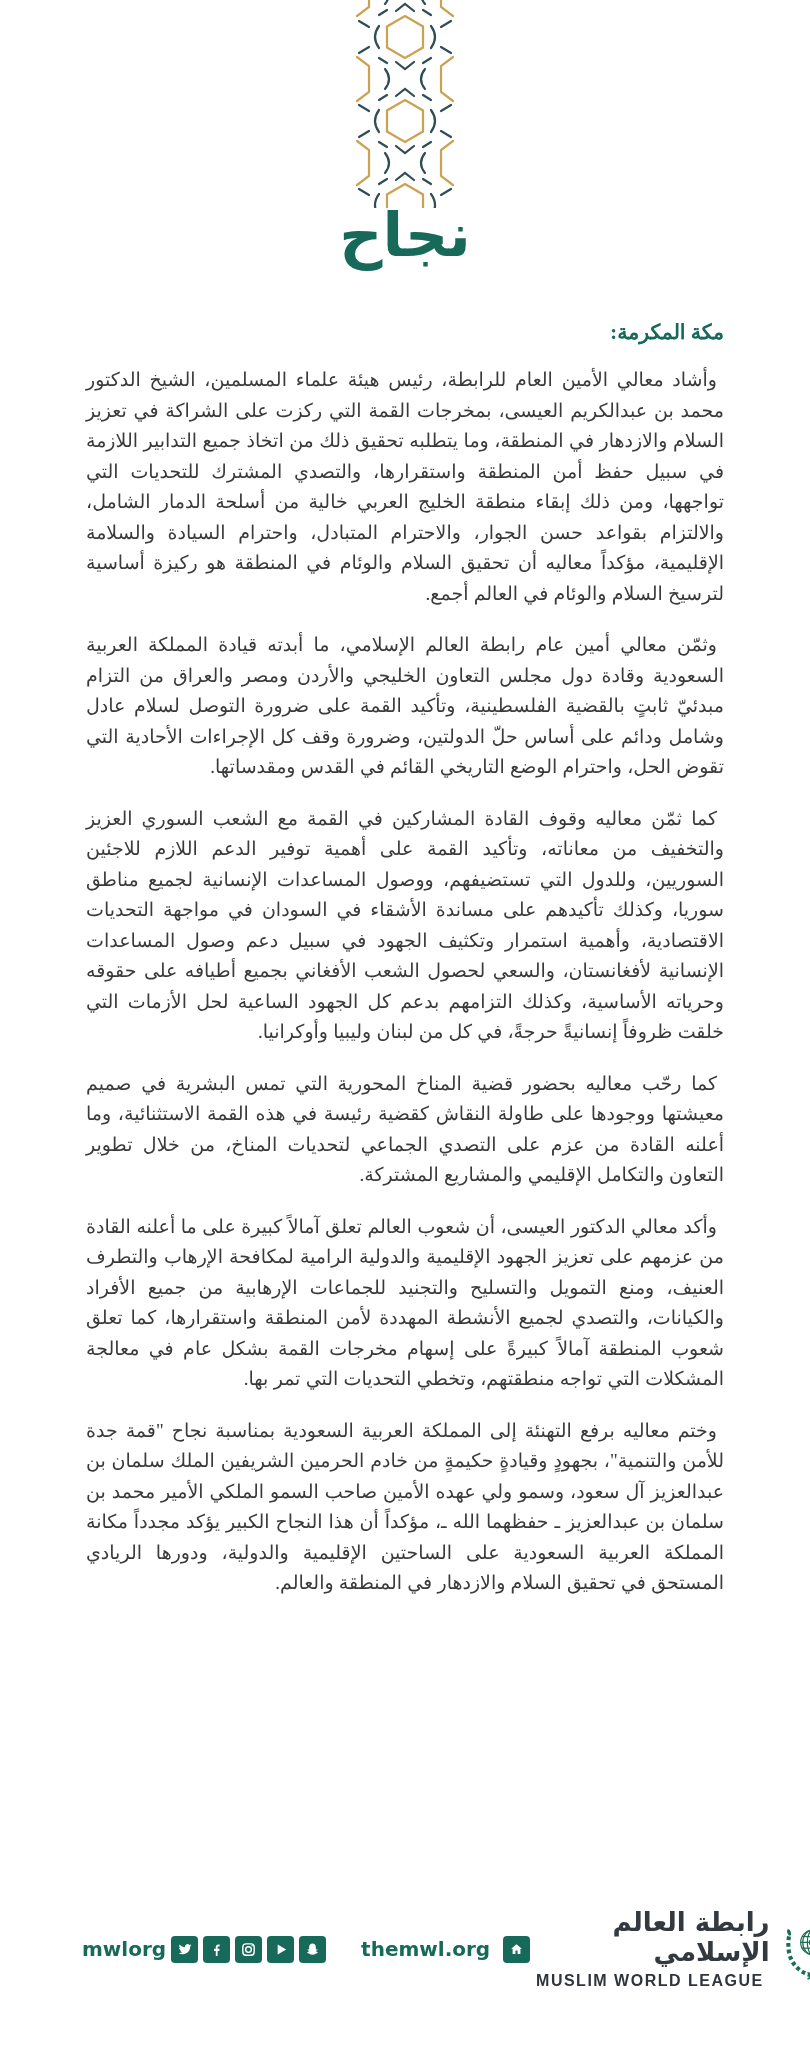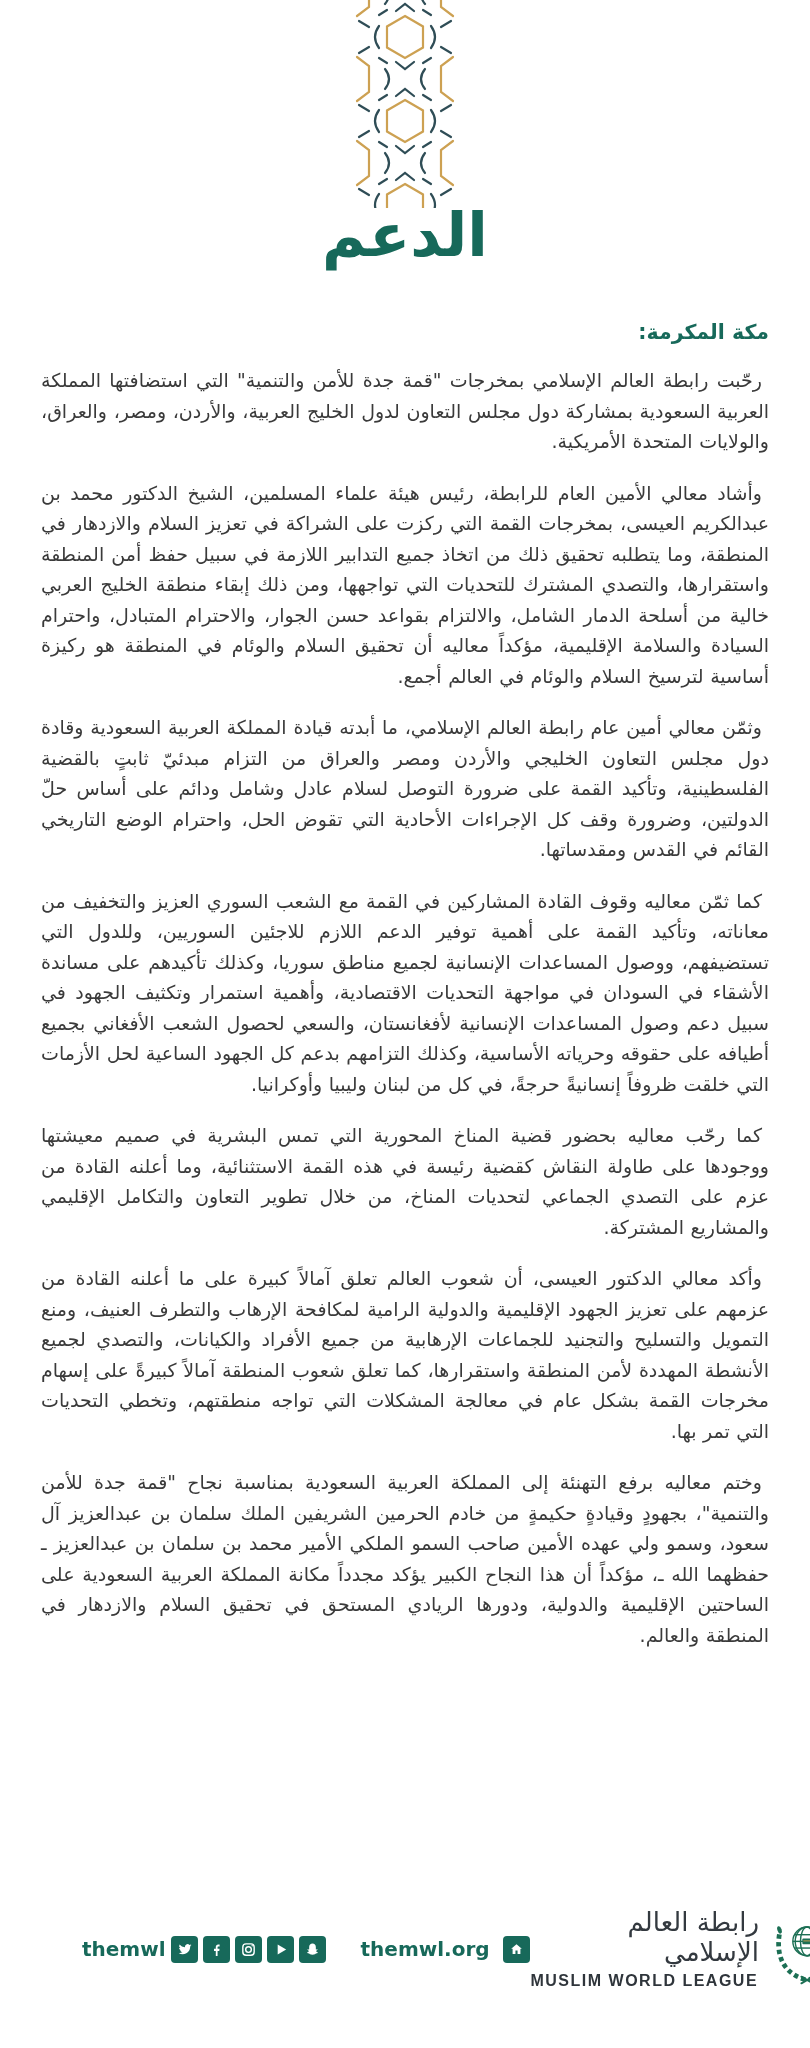--- a/index.html
+++ b/index.html
@@ -21,22 +21,23 @@
   h1.page-title {
     margin: -6px 0 0 0;
     text-align: center;
     font-size: 60px;
     line-height: 1.1;
     font-weight: bold;
     color: #17695a;
   }
   main {
     flex: 1 1 auto;
-    padding: 0 41px;
+    padding: 0 86px;
     direction: rtl;
+    font-family: Liberation Serif, serif;
   }
   .location {
     margin: 52px 0 0 0;
     color: #17695a;
     font-size: 20.5px;
     font-weight: 600;
     text-align: right;
   }
   .body-par {
     margin: 21px 0 0 0;
@@ -83,21 +84,21 @@
     direction: ltr;
   }
   .logo-text {
     display: flex;
     flex-direction: column;
     align-items: center;
   }
   .logo-ar {
     color: #33393f;
     font-size: 26px;
-    font-weight: normal;
+    font-weight: bold;
     line-height: 1.15;
     direction: rtl;
   }
   .logo-en {
     color: #2f353b;
     font-family: Liberation Sans, sans-serif;
     font-size: 16px;
     font-weight: bold;
     letter-spacing: 1.5px;
     margin-top: 4px;
@@ -134,36 +135,35 @@
     </defs>
     <use href="#xrow" transform="translate(0,-6)"></use>
     <use href="#hexrow" transform="translate(0,37)"></use>
     <use href="#xrow" transform="translate(0,79)"></use>
     <use href="#hexrow" transform="translate(0,121)"></use>
     <use href="#xrow" transform="translate(0,163)"></use>
     <use href="#hexrow" transform="translate(0,205)"></use>
   </svg>
 </div>
 
-<h1 class="page-title">الدعم</h1>
+<h1 class="page-title">نجاح</h1>
 
 <main>
   <p class="location">مكة المكرمة:</p>
-  <p class="body-par">رحّبت رابطة العالم الإسلامي بمخرجات "قمة جدة للأمن والتنمية" التي استضافتها المملكة العربية السعودية بمشاركة دول مجلس التعاون لدول الخليج العربية، والأردن، ومصر، والعراق، والولايات المتحدة الأمريكية.</p>
   <p class="body-par">وأشاد معالي الأمين العام للرابطة، رئيس هيئة علماء المسلمين، الشيخ الدكتور محمد بن عبدالكريم العيسى، بمخرجات القمة التي ركزت على الشراكة في تعزيز السلام والازدهار في المنطقة، وما يتطلبه تحقيق ذلك من اتخاذ جميع التدابير اللازمة في سبيل حفظ أمن المنطقة واستقرارها، والتصدي المشترك للتحديات التي تواجهها، ومن ذلك إبقاء منطقة الخليج العربي خالية من أسلحة الدمار الشامل، والالتزام بقواعد حسن الجوار، والاحترام المتبادل، واحترام السيادة والسلامة الإقليمية، مؤكداً معاليه أن تحقيق السلام والوئام في المنطقة هو ركيزة أساسية لترسيخ السلام والوئام في العالم أجمع.</p>
   <p class="body-par">وثمّن معالي أمين عام رابطة العالم الإسلامي، ما أبدته قيادة المملكة العربية السعودية وقادة دول مجلس التعاون الخليجي والأردن ومصر والعراق من التزام مبدئيّ ثابتٍ بالقضية الفلسطينية، وتأكيد القمة على ضرورة التوصل لسلام عادل وشامل ودائم على أساس حلّ الدولتين، وضرورة وقف كل الإجراءات الأحادية التي تقوض الحل، واحترام الوضع التاريخي القائم في القدس ومقدساتها.</p>
   <p class="body-par">كما ثمّن معاليه وقوف القادة المشاركين في القمة مع الشعب السوري العزيز والتخفيف من معاناته، وتأكيد القمة على أهمية توفير الدعم اللازم للاجئين السوريين، وللدول التي تستضيفهم، ووصول المساعدات الإنسانية لجميع مناطق سوريا، وكذلك تأكيدهم على مساندة الأشقاء في السودان في مواجهة التحديات الاقتصادية، وأهمية استمرار وتكثيف الجهود في سبيل دعم وصول المساعدات الإنسانية لأفغانستان، والسعي لحصول الشعب الأفغاني بجميع أطيافه على حقوقه وحرياته الأساسية، وكذلك التزامهم بدعم كل الجهود الساعية لحل الأزمات التي خلقت ظروفاً إنسانيةً حرجةً، في كل من لبنان وليبيا وأوكرانيا.</p>
   <p class="body-par">كما رحّب معاليه بحضور قضية المناخ المحورية التي تمس البشرية في صميم معيشتها ووجودها على طاولة النقاش كقضية رئيسة في هذه القمة الاستثنائية، وما أعلنه القادة من عزم على التصدي الجماعي لتحديات المناخ، من خلال تطوير التعاون والتكامل الإقليمي والمشاريع المشتركة.</p>
   <p class="body-par">وأكد معالي الدكتور العيسى، أن شعوب العالم تعلق آمالاً كبيرة على ما أعلنه القادة من عزمهم على تعزيز الجهود الإقليمية والدولية الرامية لمكافحة الإرهاب والتطرف العنيف، ومنع التمويل والتسليح والتجنيد للجماعات الإرهابية من جميع الأفراد والكيانات، والتصدي لجميع الأنشطة المهددة لأمن المنطقة واستقرارها، كما تعلق شعوب المنطقة آمالاً كبيرةً على إسهام مخرجات القمة بشكل عام في معالجة المشكلات التي تواجه منطقتهم، وتخطي التحديات التي تمر بها.</p>
   <p class="body-par">وختم معاليه برفع التهنئة إلى المملكة العربية السعودية بمناسبة نجاح "قمة جدة للأمن والتنمية"، بجهودٍ وقيادةٍ حكيمةٍ من خادم الحرمين الشريفين الملك سلمان بن عبدالعزيز آل سعود، وسمو ولي عهده الأمين صاحب السمو الملكي الأمير محمد بن سلمان بن عبدالعزيز ـ حفظهما الله ـ، مؤكداً أن هذا النجاح الكبير يؤكد مجدداً مكانة المملكة العربية السعودية على الساحتين الإقليمية والدولية، ودورها الريادي المستحق في تحقيق السلام والازدهار في المنطقة والعالم.</p>
 </main>
 
 <footer>
   <div class="social-group">
-    <span class="handle">themwl</span>
+    <span class="handle">mwlorg</span>
 
     <span class="iconbox">
       <svg width="17" height="17" viewBox="0 0 24 24" fill="#ffffff">
         <path d="M22 6c-.7.3-1.5.6-2.2.7.8-.5 1.4-1.3 1.7-2.2-.8.5-1.6.8-2.5 1a3.7 3.7 0 0 0-6.3 3.4A10.5 10.5 0 0 1 5 5a3.7 3.7 0 0 0 1.1 4.9c-.6 0-1.2-.2-1.7-.5 0 1.8 1.3 3.3 2.9 3.6-.5.2-1 .2-1.6.1.5 1.5 1.9 2.6 3.5 2.6A7.4 7.4 0 0 1 3.8 17a10.4 10.4 0 0 0 5.7 1.7c6.8 0 10.5-5.6 10.5-10.5v-.5c.7-.5 1.4-1.2 1.9-2z"></path>
       </svg>
     </span>
 
     <span class="iconbox">
       <svg width="17" height="17" viewBox="0 0 24 24" fill="#ffffff">
         <path d="M13.5 21v-7h2.4l.4-3h-2.8V9.1c0-.9.3-1.5 1.6-1.5h1.3V5c-.3 0-1.1-.1-2-.1-2 0-3.4 1.2-3.4 3.5V11H8.5v3H11v7h2.5z"></path>

